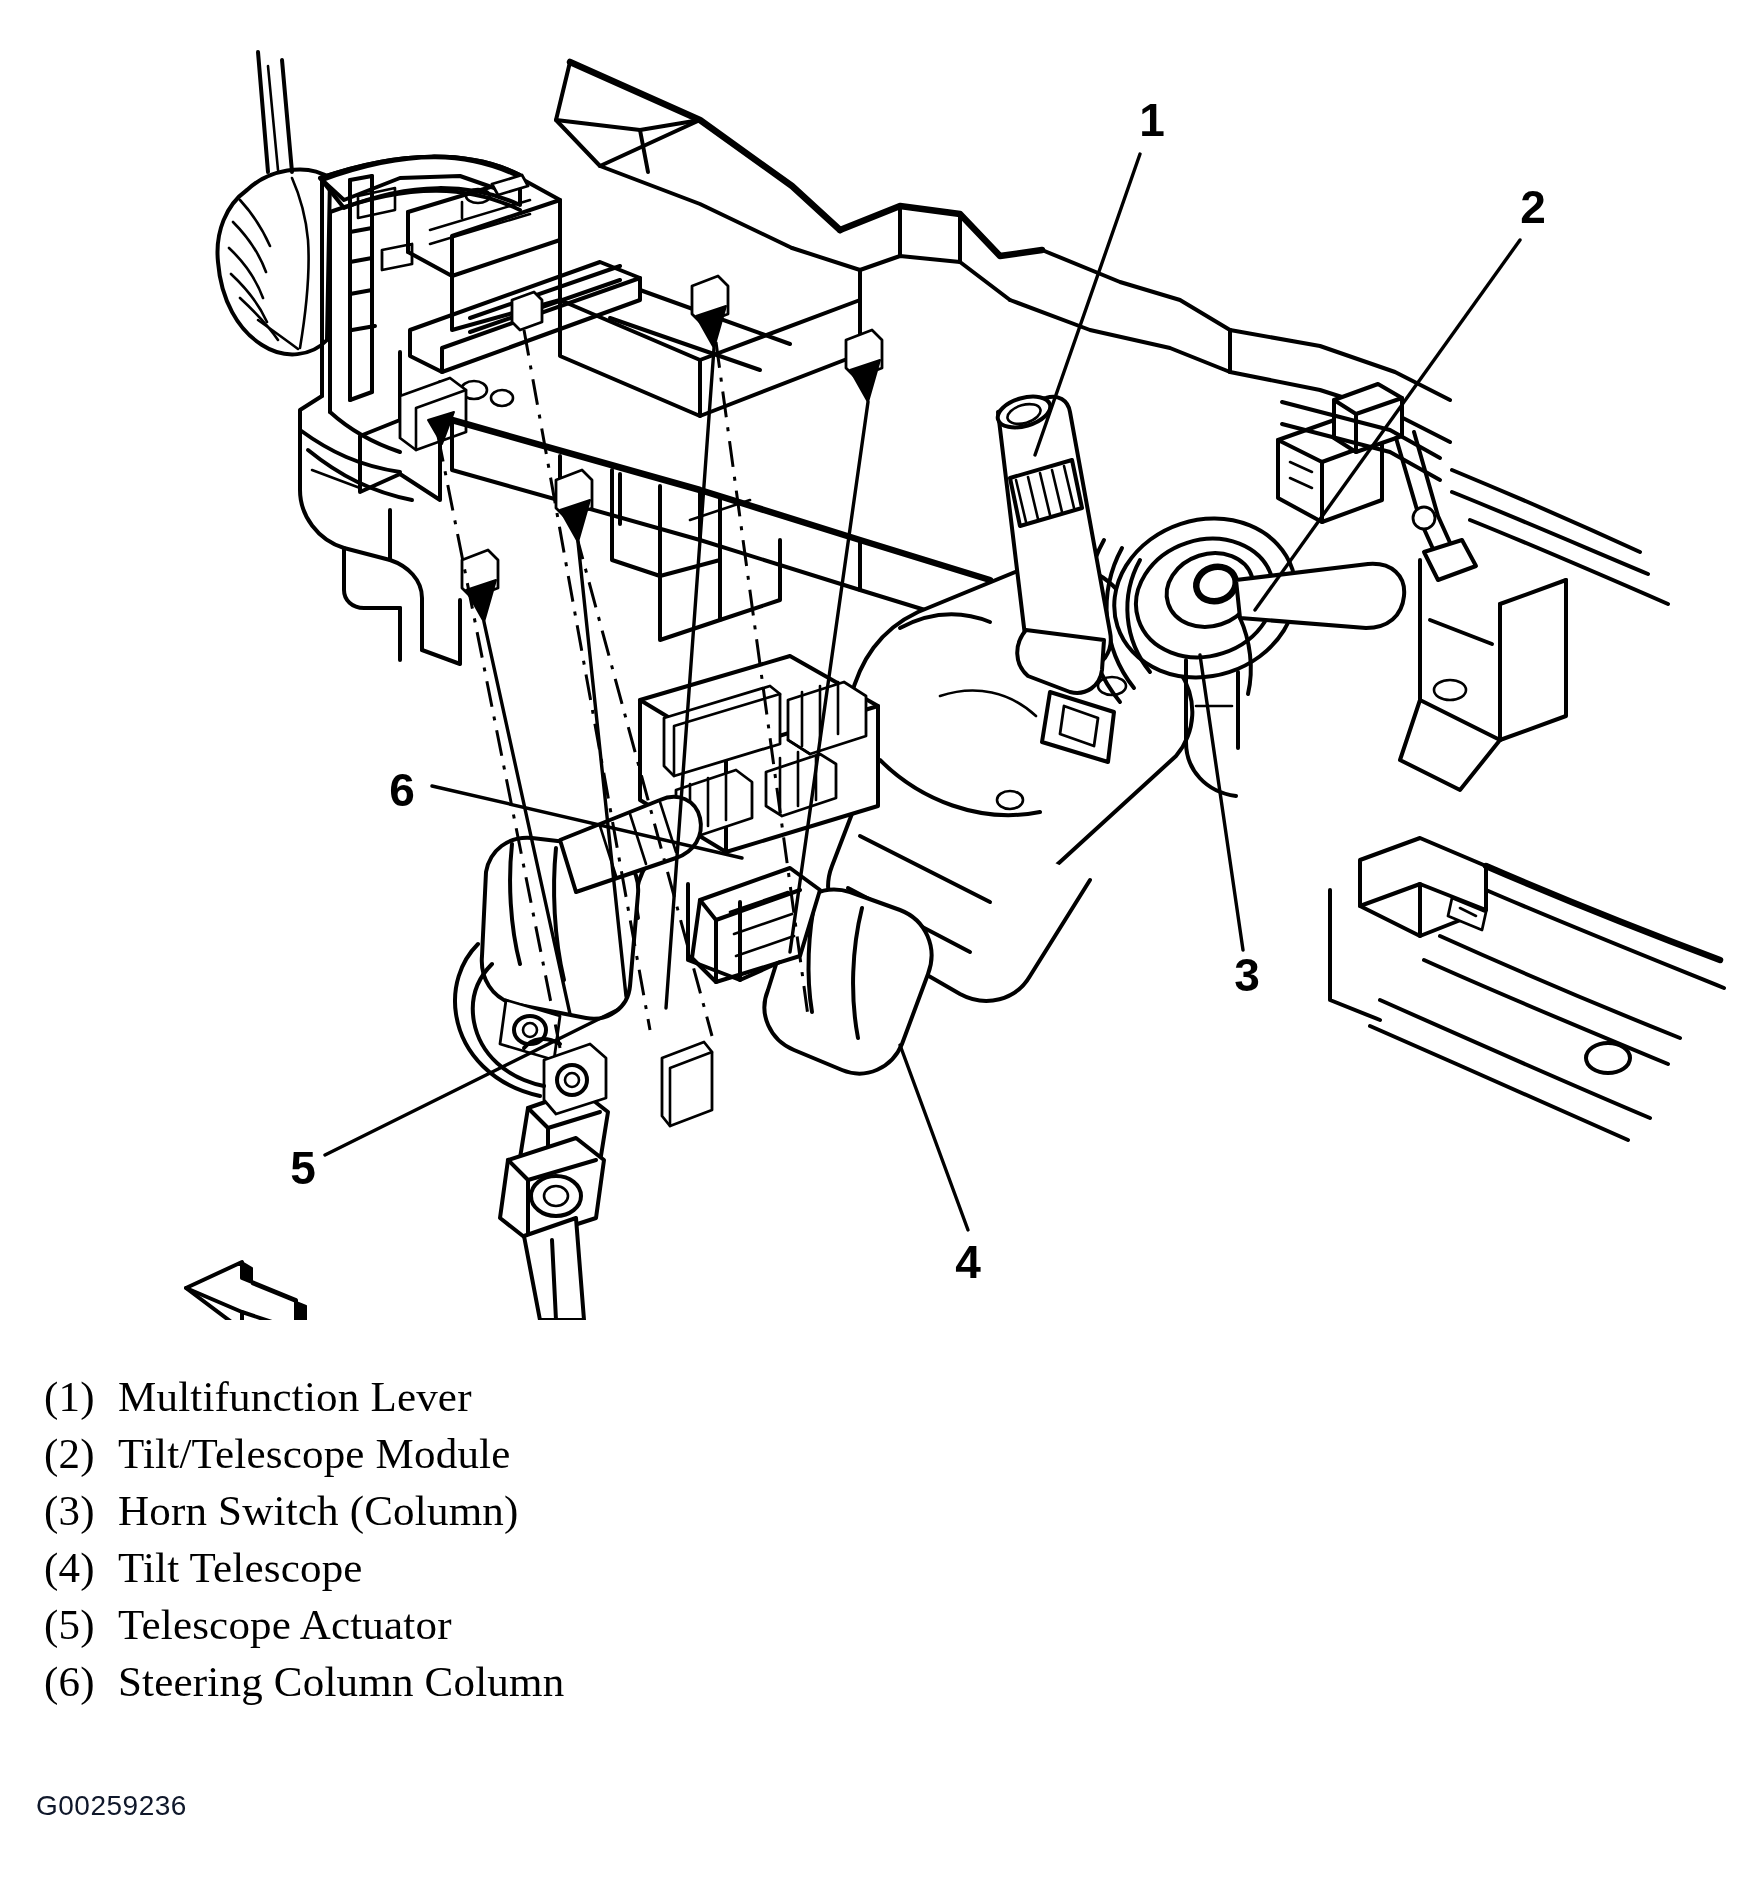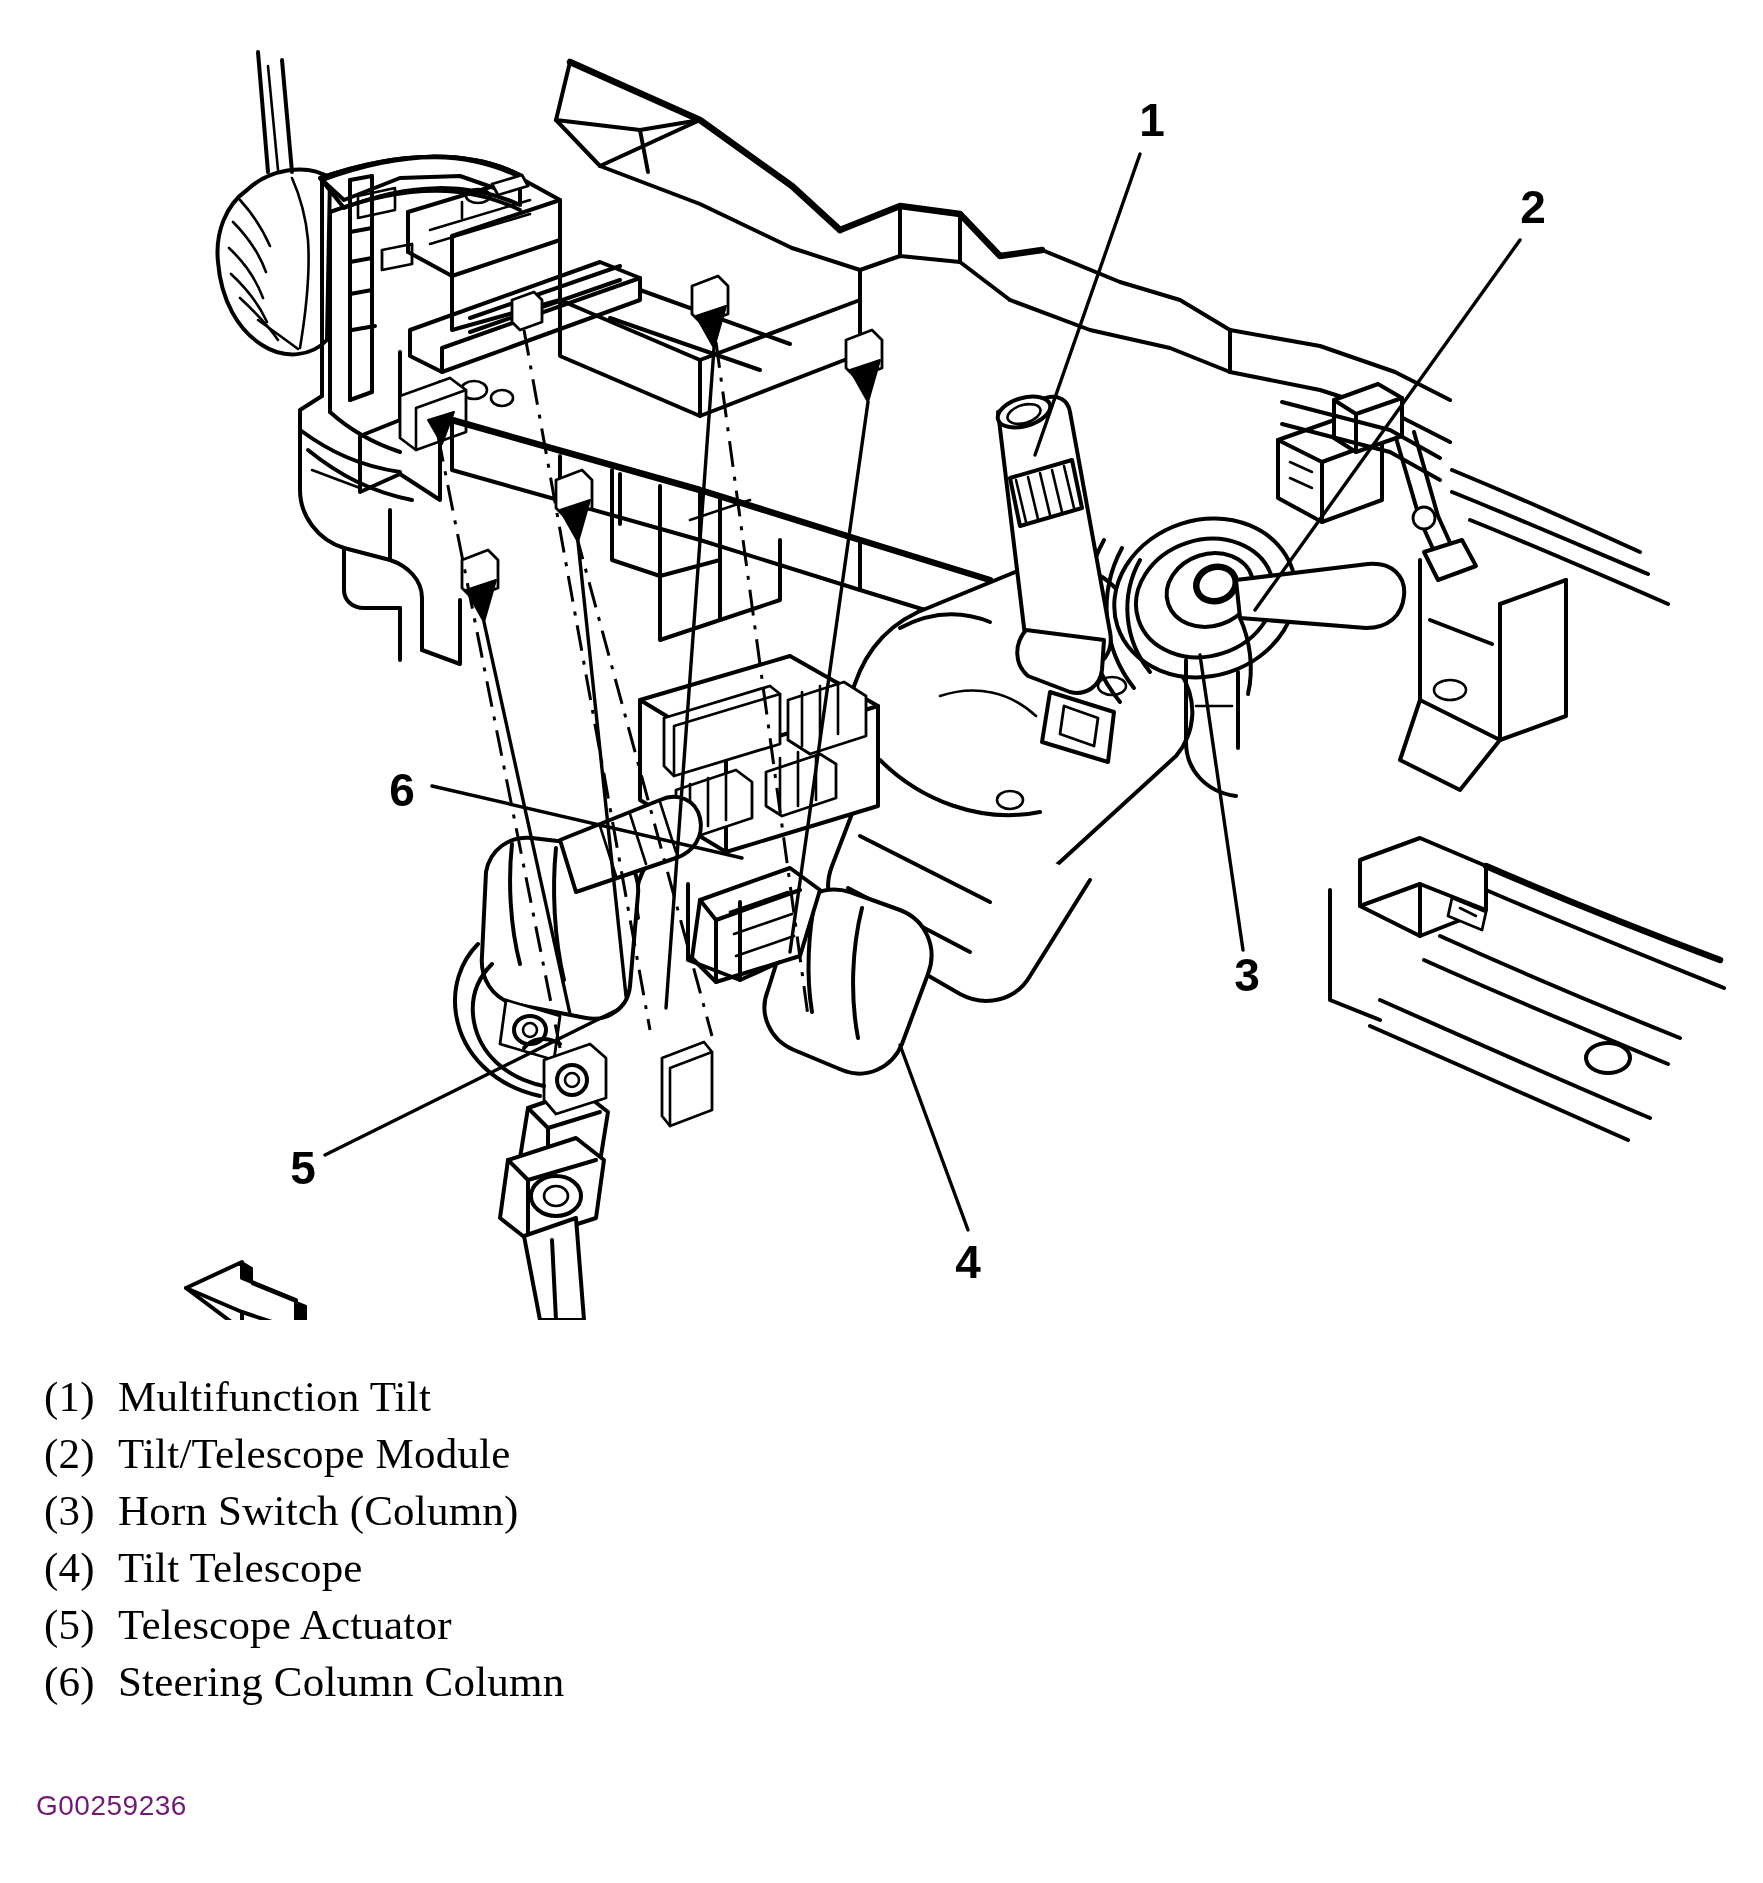--- a/index.html
+++ b/index.html
@@ -113,21 +113,21 @@
   .legend-label {
     flex: 1 1 auto;
   }
   #figure-id {
     position: absolute;
     left: 36px;
     top: 1790px;
     font-family: "Liberation Sans", "DejaVu Sans", sans-serif;
     font-size: 28px;
     letter-spacing: 0.5px;
-    color: #701a75;
+    color: #0f172a;
   }
 </style>
 </head>
 <body>
 
 <div id="page">
 
   <div id="figure">
     <svg viewBox="0 0 1763 1320" xmlns="http://www.w3.org/2000/svg">
 
@@ -521,21 +521,21 @@
         <polygon class="solidfill" points="296,1330 306,1342 252,1360 242,1348"></polygon>
         <path class="ln" d="M186,1288 L242,1312"></path>
       </g>
 
     </svg>
   </div>
 
   <div id="legend">
     <div class="legend-row">
       <span class="legend-idx">(1)</span>
-      <span class="legend-label">Multifunction Tilt</span>
+      <span class="legend-label">Multifunction Lever</span>
     </div>
     <div class="legend-row">
       <span class="legend-idx">(2)</span>
       <span class="legend-label">Tilt/Telescope Module</span>
     </div>
     <div class="legend-row">
       <span class="legend-idx">(3)</span>
       <span class="legend-label">Horn Switch (Column)</span>
     </div>
     <div class="legend-row">

